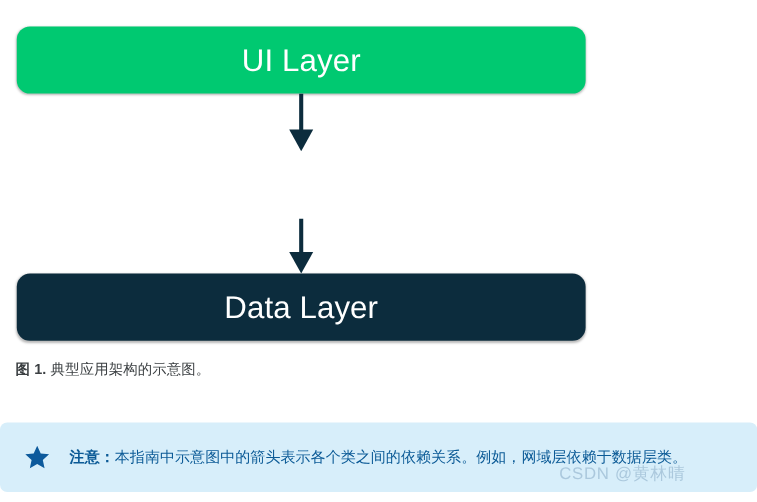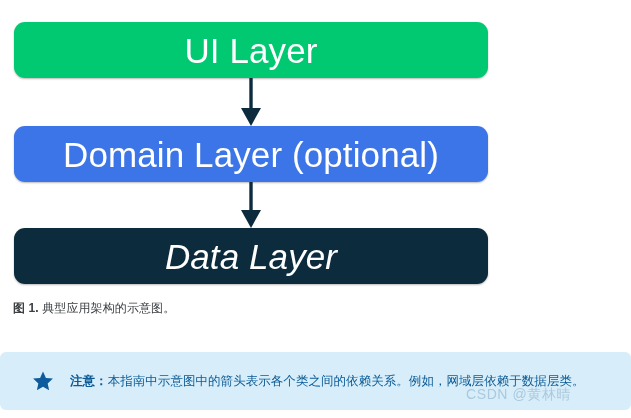--- a/index.html
+++ b/index.html
@@ -32,30 +32,30 @@
     height: 56px;
     border-radius: 11px;
     display: flex;
     align-items: center;
     justify-content: center;
     box-shadow: 0 1px 2px rgba(0,0,0,0.28);
     box-sizing: border-box;
   }
   .layer-label {
     color: #ffffff;
-    font-size: 35px;
+    font-size: 26px;
     font-weight: 400;
     letter-spacing: 0.1px;
     line-height: 1;
     white-space: nowrap;
   }
 
   #ui-layer-box      { top: 22px;  background: #00c971; }
   #domain-layer-box  { top: 126px; background: #3b75e8; }
-  #data-layer-box    { top: 228px; background: #0c2c3d; font-style: italic; }
+  #data-layer-box    { top: 228px; background: #0c2c3d; }
 
   .connector {
     position: absolute;
     left: 0;
     width: 631px;
   }
   #connector-ui-to-domain   { top: 78px;  height: 48px; }
   #connector-domain-to-data { top: 182px; height: 46px; }
 
   
@@ -78,21 +78,21 @@
     position: absolute;
     left: 0;
     top: 352px;
     width: 631px;
     height: 58px;
     background: #d7eefa;
     border-radius: 6px;
     display: flex;
     align-items: center;
     box-sizing: border-box;
-    padding-left: 32px;
+    padding-left: 20px;
     overflow: hidden;
   }
   #note-star-icon {
     flex: 0 0 auto;
     width: 22px;
     height: 22px;
     margin-right: 16px;
     display: block;
   }
   #note-text {
@@ -124,23 +124,20 @@
 
   <div class="layer-box" id="ui-layer-box" style="background: rgb(0, 201, 113);">
     <span class="layer-label">UI Layer</span>
   </div>
 
   <svg class="connector" id="connector-ui-to-domain" viewBox="0 0 631 48">
     <line x1="251" y1="0" x2="251" y2="34" stroke="#0c2c3d" stroke-width="3.4"></line>
     <polygon points="241,30 261,30 251,48" fill="#0c2c3d"></polygon>
   </svg>
 
-  <div class="layer-box" id="domain-layer-box" style="background: rgb(59, 117, 232);">
-    <span class="layer-label">Domain Layer (optional)</span>
-  </div>
 
   <svg class="connector" id="connector-domain-to-data" viewBox="0 0 631 46">
     <line x1="251" y1="0" x2="251" y2="32" stroke="#0c2c3d" stroke-width="3.4"></line>
     <polygon points="241,28 261,28 251,46" fill="#0c2c3d"></polygon>
   </svg>
 
   <div class="layer-box" id="data-layer-box" style="background: rgb(12, 44, 61);">
     <span class="layer-label">Data Layer</span>
   </div>
 

